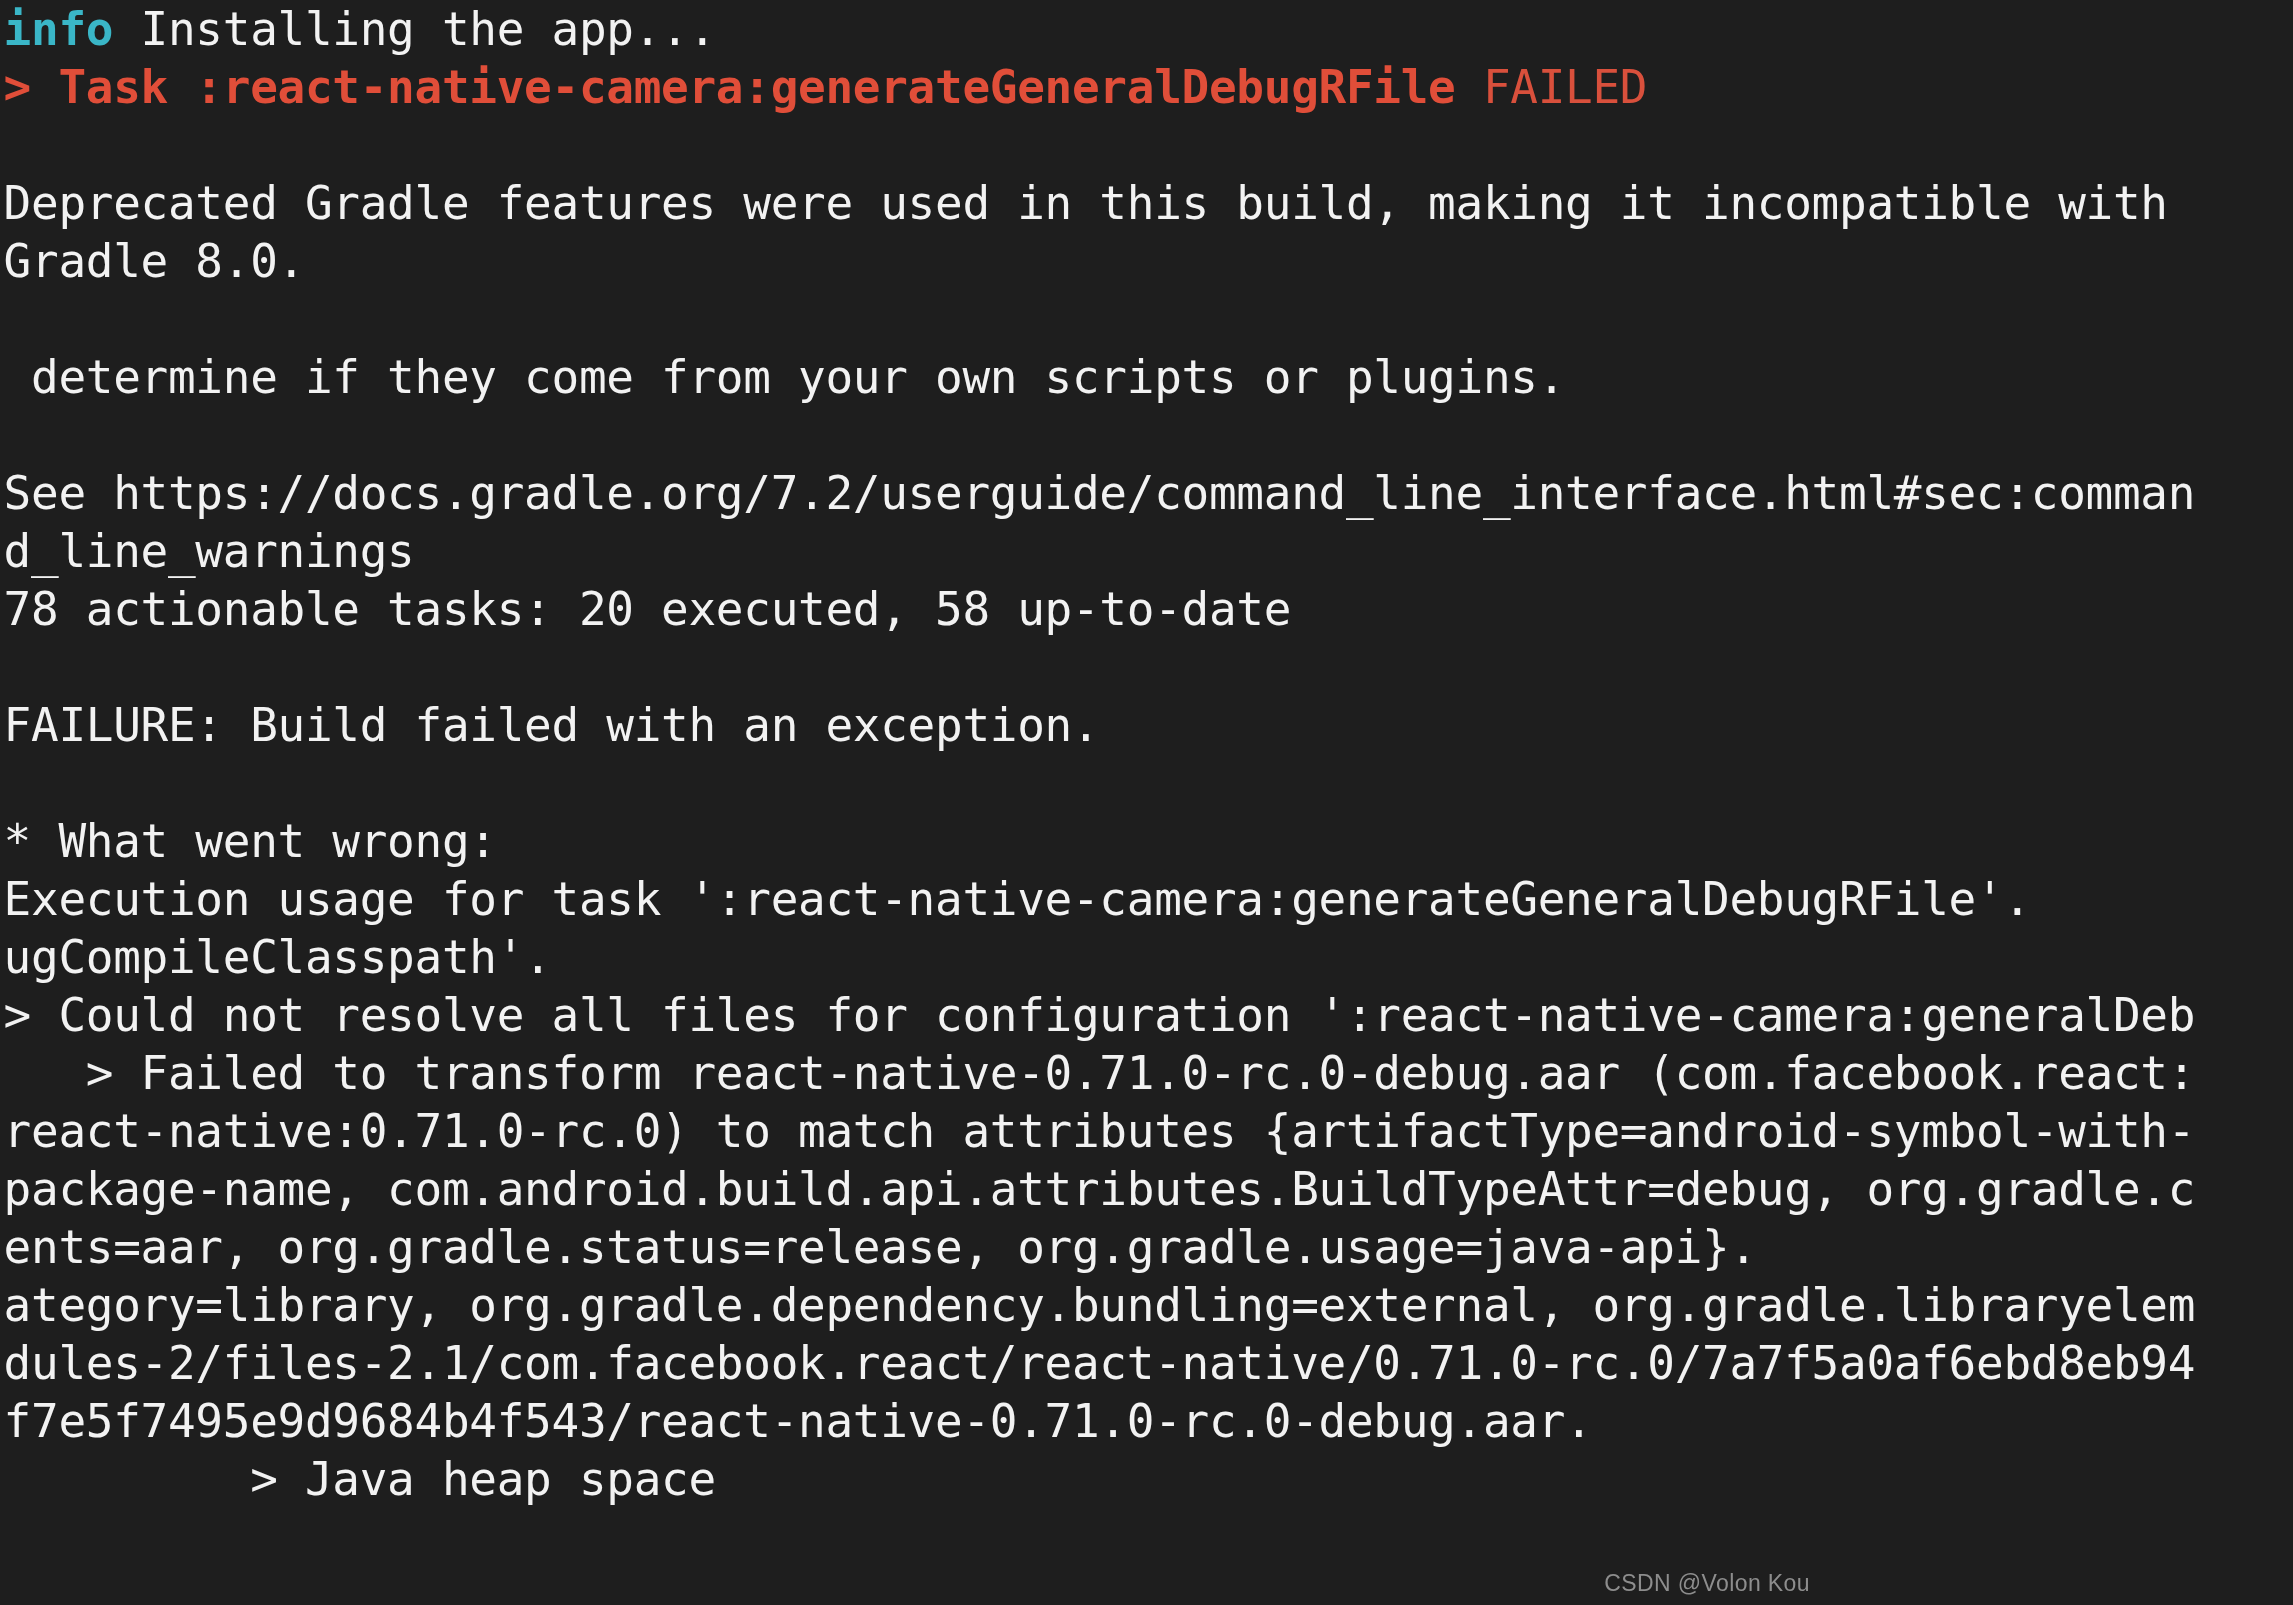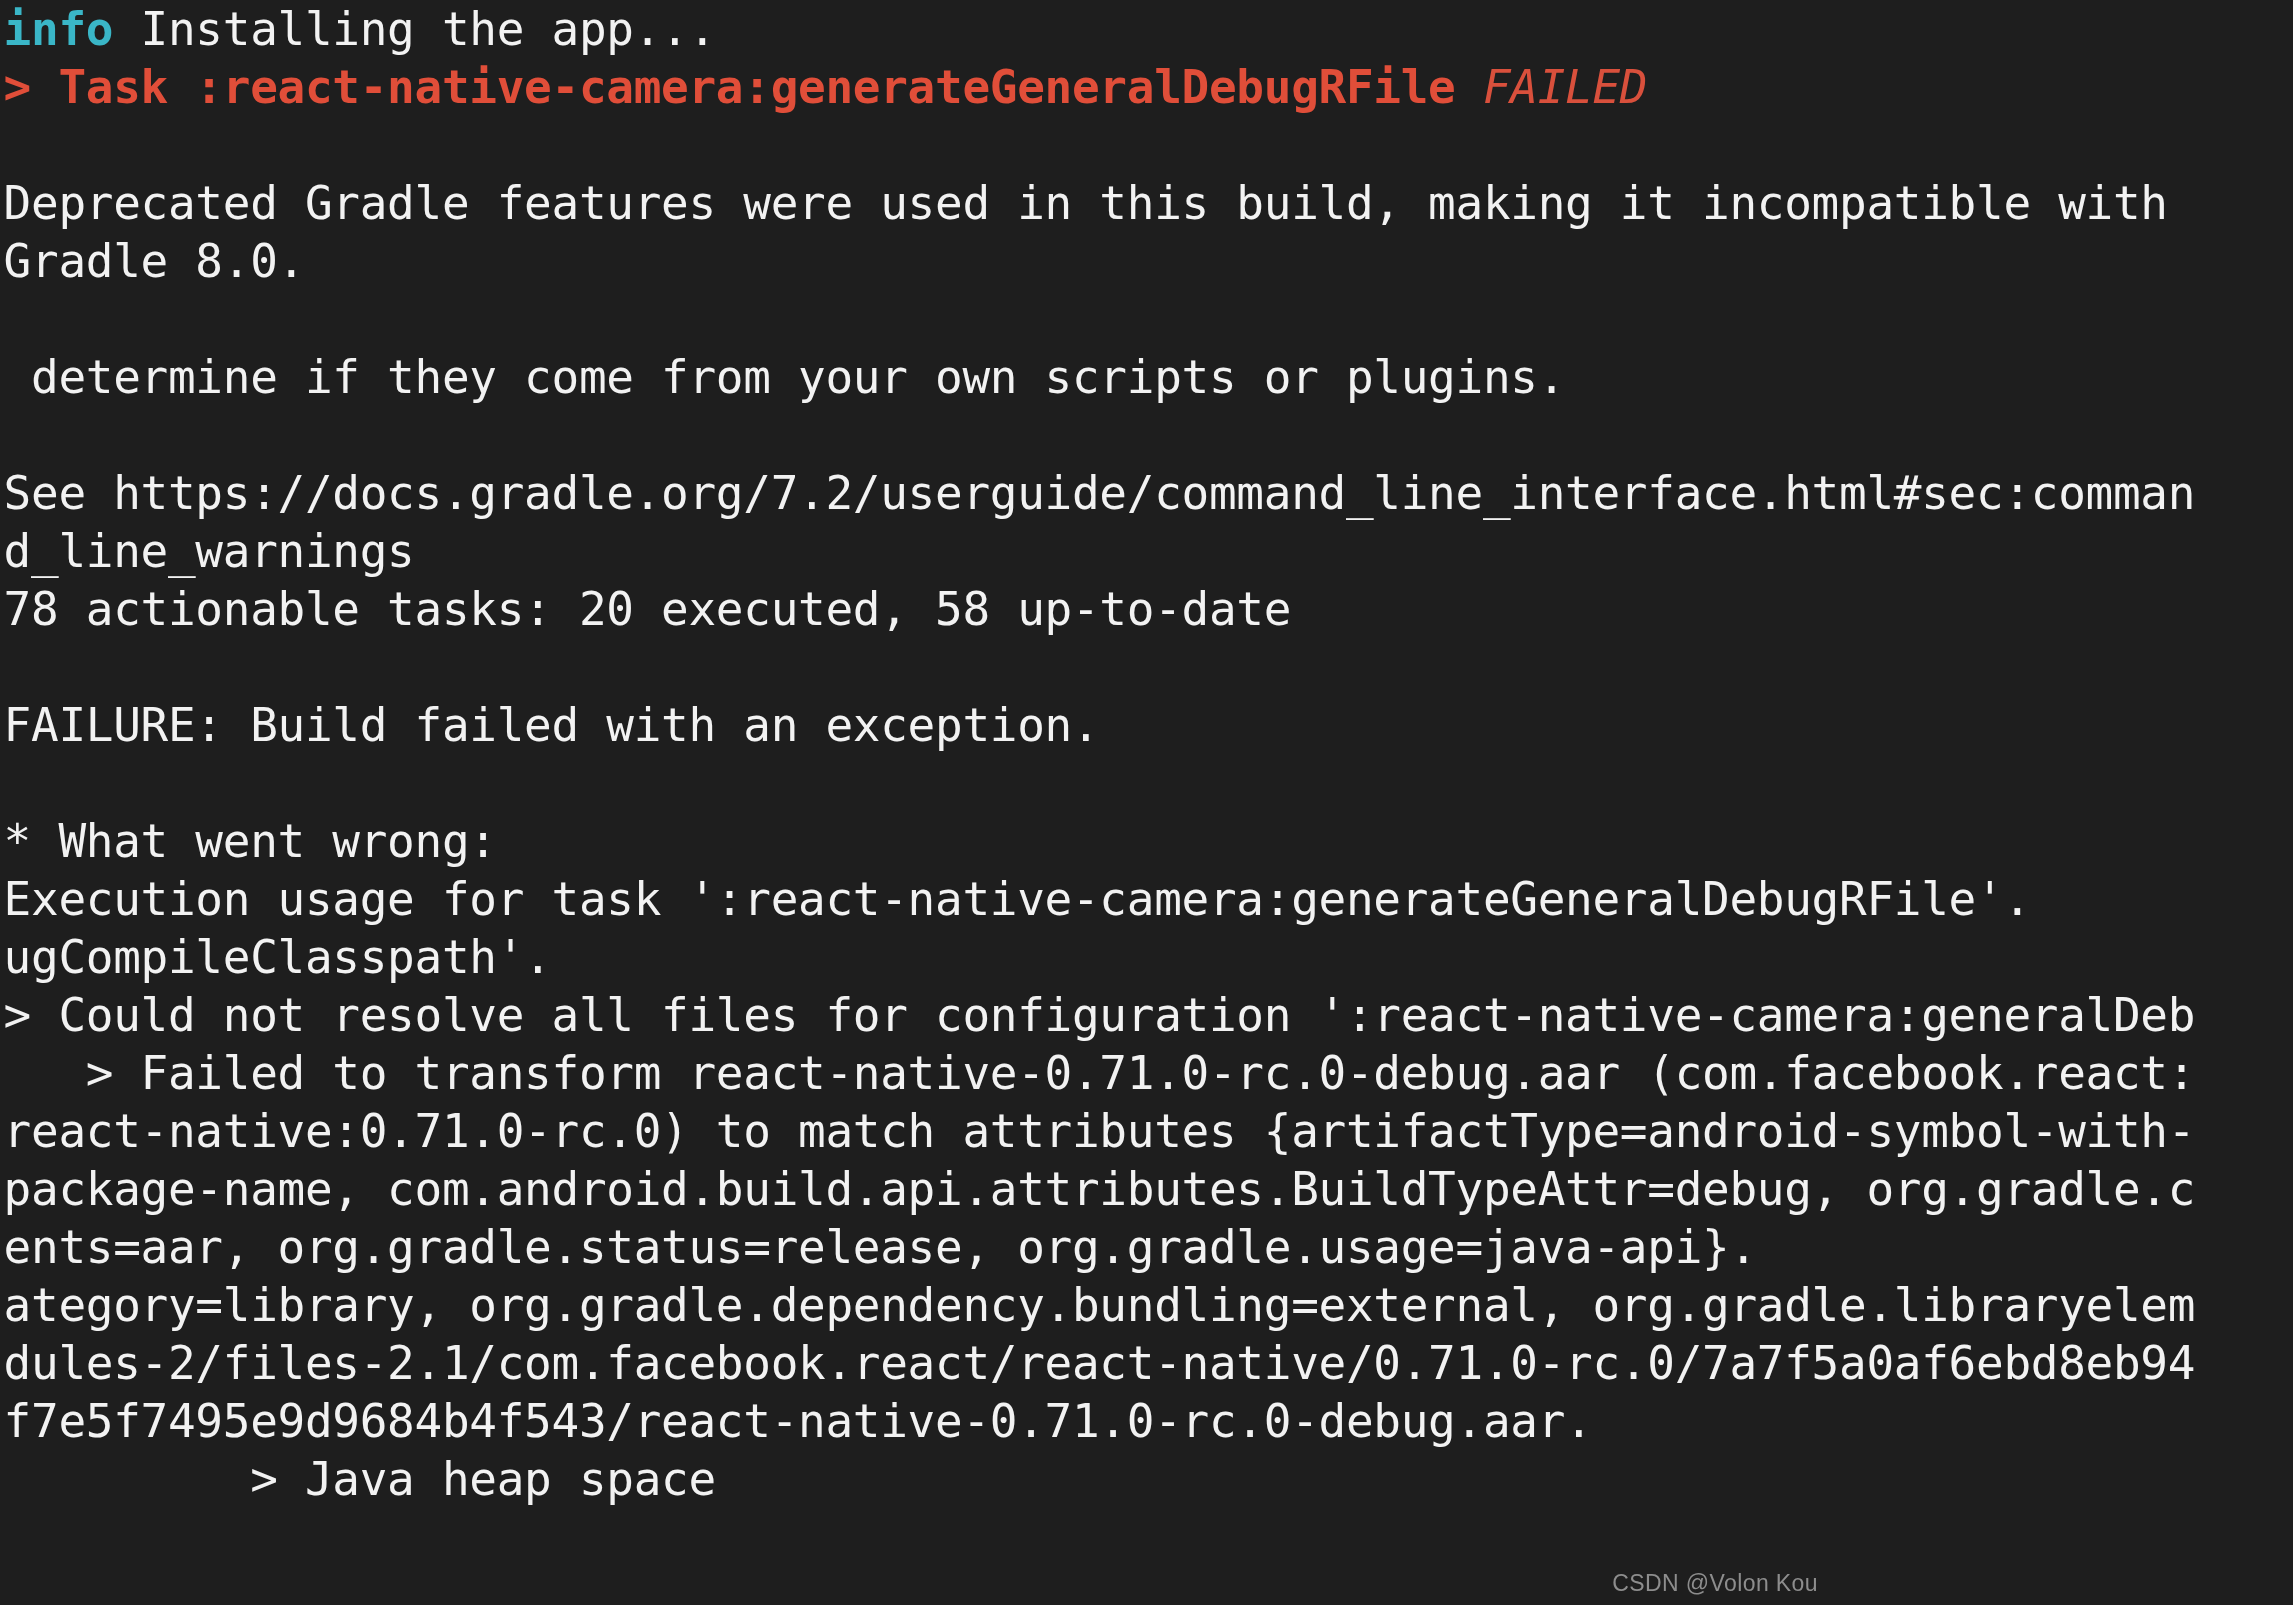--- a/index.html
+++ b/index.html
@@ -30,26 +30,26 @@
     white-space: pre;
     letter-spacing: -0.3px;
     height: 58px;
   }
   .line.blank {
     color: transparent;
   }
   .seg { white-space: pre; }
   .c-cyan   { color: #3ab6c7; font-weight: bold; }
   .c-red-b  { color: #e04e39; font-weight: bold; text-align: right; }
-  .c-red    { color: #d9503c; font-weight: normal; font-style: italic; }
+  .c-red    { color: #d9503c; font-weight: normal; }
   .c-white  { color: #f2f2f2; }
 
   #watermark {
     position: absolute;
-    right: 16px;
+    right: 24px;
     bottom: 9px;
     font-family: "Liberation Sans", "DejaVu Sans", sans-serif;
     font-size: 23px;
     color: #8d8d8d;
     letter-spacing: 0.4px;
     white-space: pre;
   }
 </style>
 </head>
 <body style="background: rgb(30, 30, 30);">

